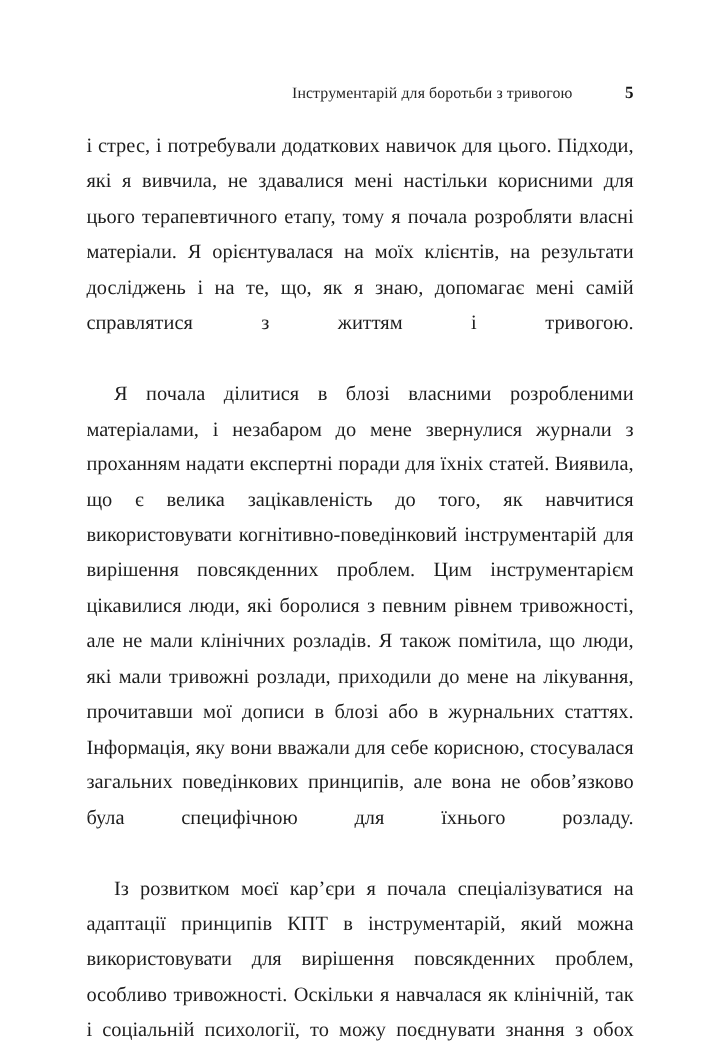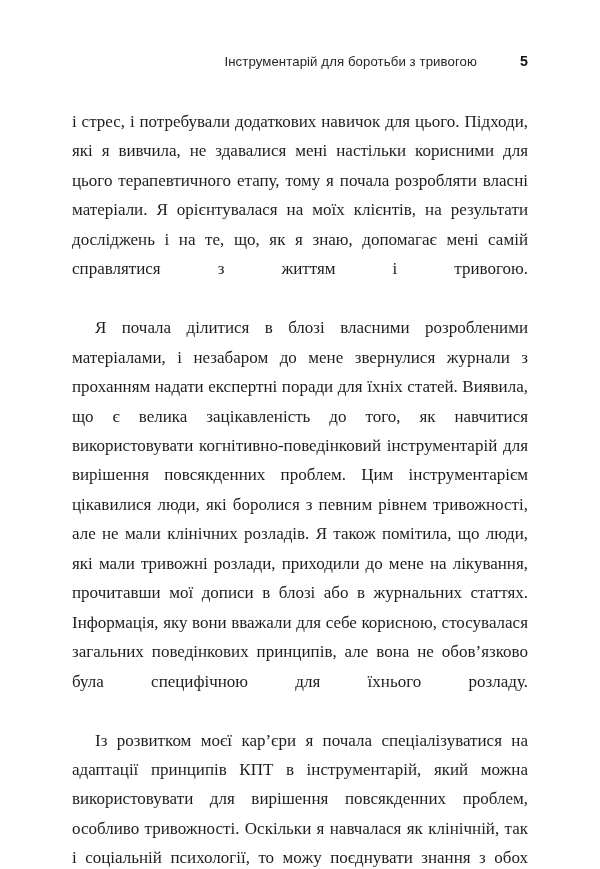--- a/index.html
+++ b/index.html
@@ -24,27 +24,27 @@
     top: 0;
     width: 600px;
     height: 869px;
     background: #ffffff;
   }
 
   
   .running-header {
     position: absolute;
     left: 72px;
-    top: 53px;
+    top: 70px;
     width: 456px;
     height: 22px;
     display: flex;
     align-items: baseline;
     justify-content: flex-end;
-    font-family: Liberation Sans, sans-serif;
+    font-family: Liberation Serif, serif;
   }
   .running-header .header-title {
     font-size: 13.2px;
     font-weight: 400;
     letter-spacing: 0.1px;
     color: #262626;
     white-space: nowrap;
   }
   .running-header .page-number {
     font-size: 14.2px;

